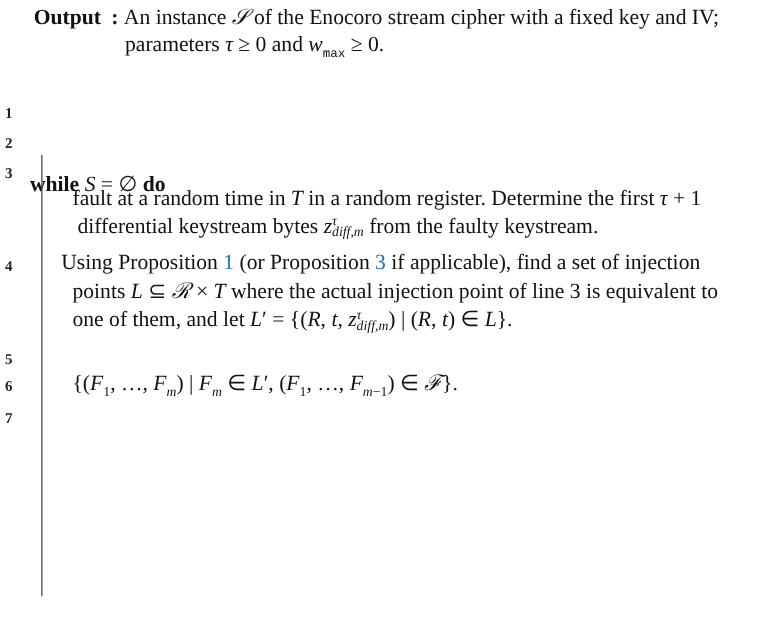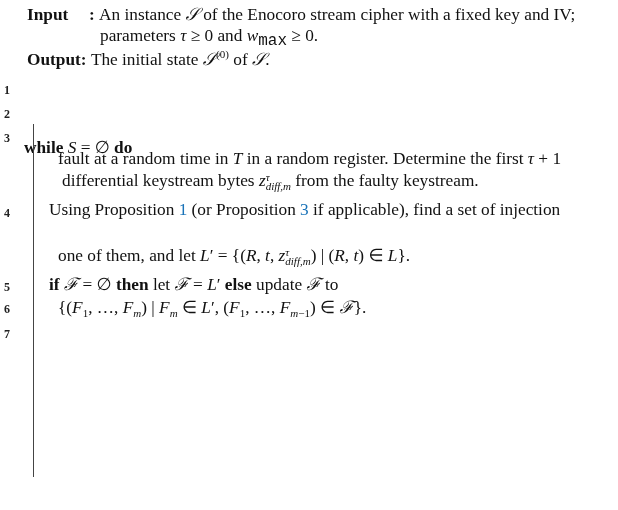--- a/index.html
+++ b/index.html
@@ -11,56 +11,53 @@
     position: relative;
   }
   #algo { position: absolute; left: 0; top: 0; width: 618px; height: 510px; font-family: "Liberation Serif", serif; font-size: 17.3px; line-height: 22px; }
   .hdr { position: absolute; left: 27px; }
   .hdr .k { font-weight: bold; display: inline-block; }
   .hdr .colon { font-weight: bold; }
   .row { position: absolute; white-space: nowrap; }
   .ln { position: absolute; left: 4px; width: 14px; text-align: left; font-size: 12px; font-weight: bold; color: #222; }
   .kw { font-weight: bold; }
   .m { font-style: italic; }
-  .tt { font-family: "Liberation Mono", monospace; font-size: 16px; }
+  .tt { font-family: "Liberation Mono", monospace; font-size: 10px; }
   .ref { color: #1a73b8; }
   .vbar { position: absolute; width: 1.3px; background: #444; }
   sub, sup { font-size: 11px; line-height: 0; }
   .cal { font-family: "DejaVu Serif", serif; font-style: italic; }
 </style>
 </head>
 <body>
 
 <div id="algo">
 
   <div class="hdr" style="top:3px;">
-    <span class="k" style="width:62px;">Input</span><span class="colon">: </span><span>An instance <span class="cal">𝒮</span> of the Enocoro stream cipher with a fixed key and IV;</span>
+    <span class="k" style="width:62px;">Output</span><span class="colon">: </span><span>An instance <span class="cal">𝒮</span> of the Enocoro stream cipher with a fixed key and IV;</span>
   </div>
   <div class="row" style="left:100px; top:25px;">parameters <span class="m">τ</span> ≥ 0 and <span class="m">w</span><sub class="tt">max</sub> ≥ 0.</div>
-  <div class="hdr" style="top:48px;">
-    <span class="k">Output</span><span class="colon">: </span><span>The initial state <span class="cal">𝒮</span><sup>(0)</sup> of <span class="cal">𝒮</span>.</span>
-  </div>
 
   <span class="ln" style="top:79px;">1</span>
 
   <span class="ln" style="top:103px;">2</span>
   <div class="row" style="left:24px; top:101px;margin-top:36px;"><span class="kw">while</span> <span class="m">S</span> = ∅ <span class="kw">do</span></div>
 
   <div class="vbar" style="left:33px; top:124px; height:353px;"></div>
 
   <span class="ln" style="top:127px;">3</span>
   <div class="row" style="left:58px; top:148px;">fault at a random time in <span class="m">T</span> in a random register. Determine the first <span class="m">τ</span> + 1</div>
   <div class="row" style="left:62px; top:170px;">differential keystream bytes <span class="m">z</span><span style="display:inline-block; vertical-align:middle; line-height:9px; font-size:11px;"><span class="m" style="display:block;">τ</span><span class="m" style="display:block;">diff,m</span></span> from the faulty keystream.</div>
 
   <span class="ln" style="top:202px;">4</span>
   <div class="row" style="left:49px; top:199px;text-align:center;">Using Proposition <span class="ref">1</span> (or Proposition <span class="ref">3</span> if applicable), find a set of injection</div>
+  <div class="row" style="left:58px; top:222px;">points <span class="m">L</span> ⊆ <span class="cal">ℛ</span> × <span class="m">T</span> where the actual injection point of line 3 is equivalent to</div>
   <div class="row" style="left:58px; top:245px;">one of them, and let <span class="m">L</span>′ = {(<span class="m">R</span>, <span class="m">t</span>, <span class="m">z</span><span style="display:inline-block; vertical-align:middle; line-height:9px; font-size:11px;"><span class="m" style="display:block;">τ</span><span class="m" style="display:block;">diff,m</span></span>) | (<span class="m">R</span>, <span class="m">t</span>) ∈ <span class="m">L</span>}.</div>
 
   <span class="ln" style="top:276px;">5</span>
-  <div class="row" style="left:49px; top:273px;"><span class="kw">if</span> <span class="cal">ℱ</span> = ∅ <span class="kw">then</span> let <span class="cal">ℱ</span> = <span class="m">L</span>′ <span class="kw">else</span> update <span class="cal">ℱ</span> to</div>
   <div class="row" style="left:58px; top:296px;">{(<span class="m">F</span><sub>1</sub>, …, <span class="m">F<sub>m</sub></span>) | <span class="m">F<sub>m</sub></span> ∈ <span class="m">L</span>′, (<span class="m">F</span><sub>1</sub>, …, <span class="m">F</span><sub><span class="m">m</span>−1</sub>) ∈ <span class="cal">ℱ</span>}.</div>
 
   <span class="ln" style="top:293px; top:293px;"></span>
 
   <span class="ln" style="top:293px;">6</span>
   <div class="row" style="left:49px; top:288px;"></div>
 
   <div class="row" style="left:49px; top:291px;"></div>
 
   <span class="ln" style="top:323px;">7</span>

